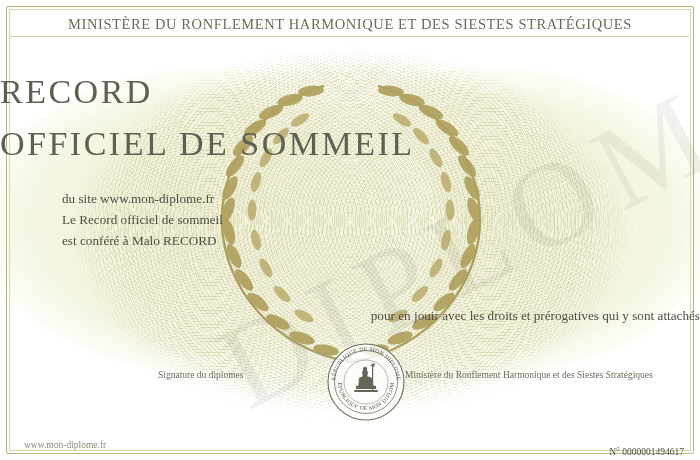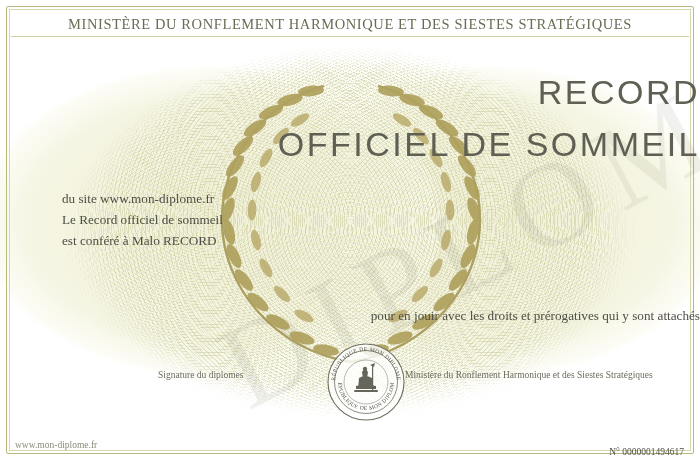--- a/index.html
+++ b/index.html
@@ -87,23 +87,23 @@
     width: 310px;
     height: 320px;
     opacity: .92;
   }
 
   .main-title {
     position: absolute;
     top: 72px;
     left: 0;
     width: 700px;
-    text-align: right;
+    text-align: left;
     color: #5f5f54;
-    font-family: Liberation Sans, sans-serif;
+    font-family: Liberation Serif, serif;
     font-size: 34px;
     line-height: 40px;
     letter-spacing: 2.5px;
   }
   .main-title .l2 {
     display: block;
     white-space: nowrap;
     margin-top: 12px;
   }
 
@@ -164,21 +164,21 @@
     font-family: "Liberation Serif", serif;
     color: rgba(120,120,100,0.10);
     letter-spacing: 14px;
     transform: rotate(-28deg);
     pointer-events: none;
     white-space: nowrap;
   }
 
   .footer-left {
     position: absolute;
-    left: 15px;
+    left: 24px;
     bottom: 10px;
     font-size: 9.5px;
     color: #8a8a7a;
   }
   .footer-right {
     position: absolute;
     right: 16px;
     bottom: 3px;
     font-size: 9.5px;
     color: #4f4f46;

